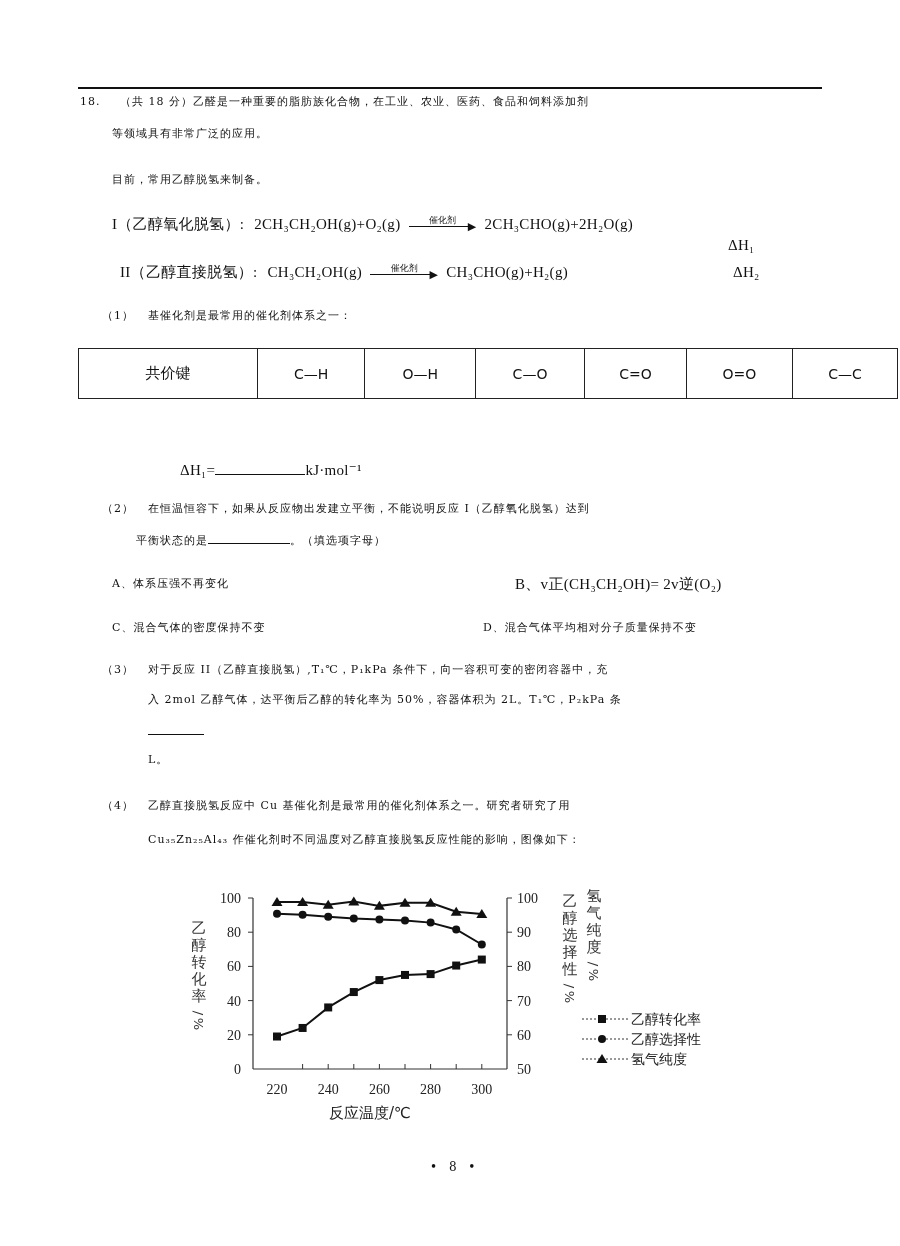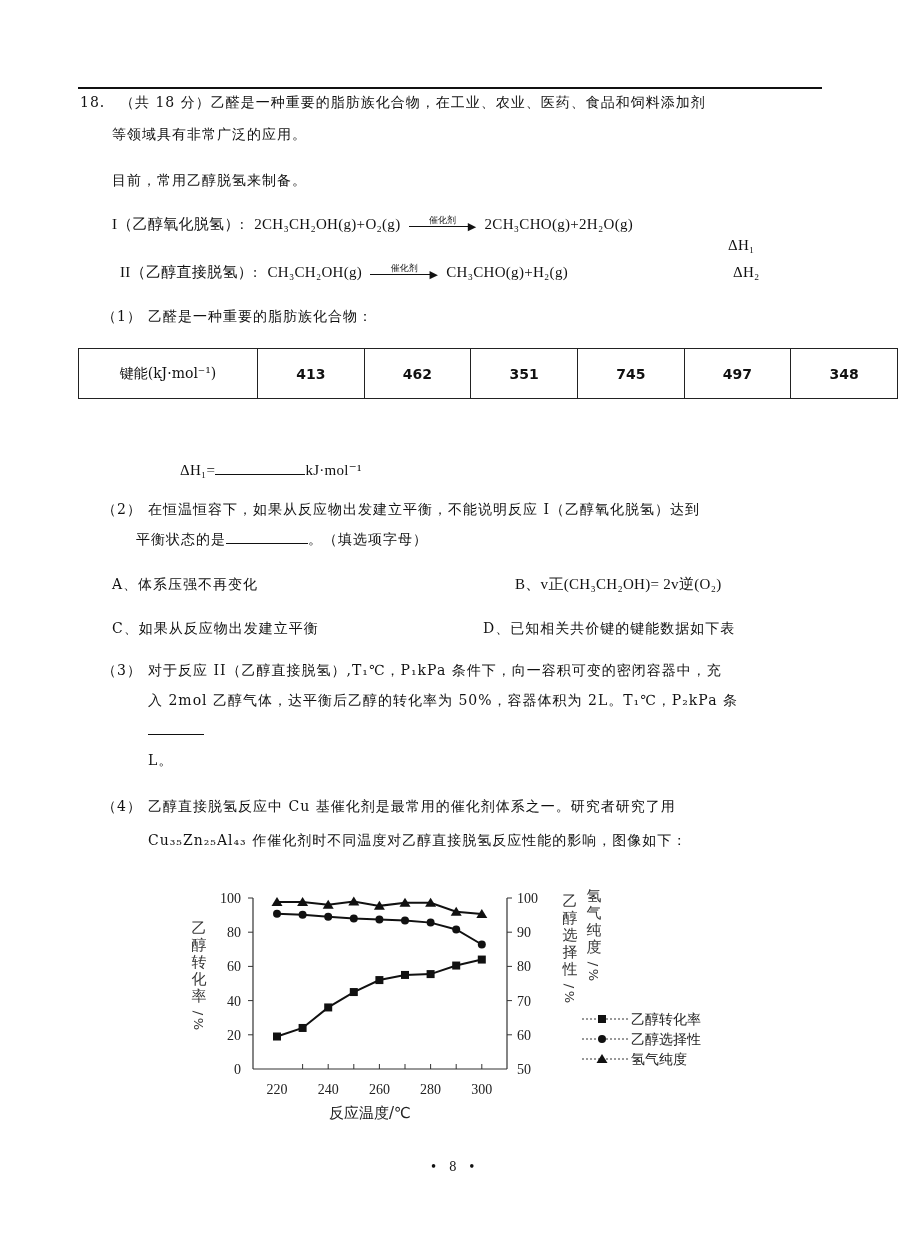--- a/index.html
+++ b/index.html
@@ -1,20 +1,20 @@
 <!DOCTYPE html>
 <html><head>
 <meta charset="utf-8">
 <style>
   html, body { margin: 0; padding: 0; background: #ffffff; }
   body { width: 900px; height: 1246px; position: relative; overflow: hidden;
          font-family: "DejaVu Serif", "Liberation Serif", serif; color: #111; }
   .abs { position: absolute; white-space: nowrap; }
   .topline { position: absolute; left: 78px; top: 87px; width: 744px; height: 2px; background: #111; }
-  .t { font-size: 14px; letter-spacing: 1px; line-height: 20px; }
+  .t { font-size: 11px; letter-spacing: 1px; line-height: 20px; }
   .eq { font-family: "Liberation Serif", "DejaVu Serif", serif; font-size: 15px; letter-spacing: 0.3px; }
   .arrow { display: inline-block; position: relative; width: 68px; height: 14px; vertical-align: middle; margin: 1px 4px; }
   .arrow .cat { position: absolute; left: 0; right: 0; top: -9px; font-size: 9px; text-align: center; letter-spacing: 0; }
   .arrow .line { position: absolute; left: 0; right: 6px; top: 7px; height: 1px; background: #111; }
   .arrow .head { position: absolute; right: 0; top: 1px; font-size: 11px; line-height: 12px; }
   table.bond { position: absolute; left: 78px; top: 348px; width: 820px; border-collapse: collapse;
                font-family: "DejaVu Sans", "Liberation Sans", sans-serif; }
   table.bond td { border: 1px solid #222; height: 47px; text-align: center; font-size: 14px; }
   table.bond td.rowhead { width: 176px; font-family: "DejaVu Serif", serif; font-size: 15px; }
   table.bond tr.vals td { font-weight: bold; font-size: 14px; }
@@ -48,49 +48,49 @@
   <span style="margin-left:6px;">CH₃CH₂OH(g)</span>
   <span class="arrow">
     <span class="cat">催化剂</span>
     <span class="line"></span><span class="head">▶</span>
   </span>
   <span>CH₃CHO(g)+H₂(g)</span>
 </div>
 <div class="abs t eq" style="left:733px;top:262px;">ΔH₂</div>
 
 <div class="abs t" style="left:102px;top:306px;">（1）</div>
-<div class="abs t" style="left:148px;top:306px;">乙醛是一种重要的脂肪族化合物：</div>
+<div class="abs t" style="left:148px;top:306px;">基催化剂是最常用的催化剂体系之一：</div>
 
 <table class="bond">
   <tbody>
-  <tr class="vals">
-    <td class="rowhead" style="font-weight:normal;">键能(kJ·mol⁻¹)</td>
-    <td>413</td>
-    <td>462</td>
-    <td>351</td>
-    <td>745</td>
-    <td>497</td>
-    <td>348</td>
+      <tr>
+    <td class="rowhead">共价键</td>
+    <td>C—H</td>
+    <td>O—H</td>
+    <td>C—O</td>
+    <td>C=O</td>
+    <td>O=O</td>
+    <td>C—C</td>
   </tr>
 </tbody>
   </table>
 
 <div class="abs t eq" style="left:148px;top:460px;margin-left:32px;">
   <span>ΔH₁=</span><span class="blank" style="width:90px;"></span><span>kJ·mol⁻¹</span>
 </div>
 
 <div class="abs t" style="left:102px;top:499px;">（2）</div>
 <div class="abs t" style="left:148px;top:499px;">在恒温恒容下，如果从反应物出发建立平衡，不能说明反应 I（乙醇氧化脱氢）达到</div>
 <div class="abs t" style="left:136px;top:529px;">
   <span>平衡状态的是</span><span class="blank" style="width:82px;"></span><span>。（填选项字母）</span>
 </div>
 <div class="abs t" style="left:112px;top:574px;">A、体系压强不再变化</div>
 <div class="abs t eq" style="left:483px;top:574px;margin-left:32px;">B、v正(CH₃CH₂OH)= 2v逆(O₂)</div>
-<div class="abs t" style="left:112px;top:618px;">C、如果从反应物出发建立平衡</div>
-<div class="abs t" style="left:483px;top:618px;">D、已知相关共价键的键能数据如下表</div>
+<div class="abs t" style="left:112px;top:618px;">C、混合气体的密度保持不变</div>
+<div class="abs t" style="left:483px;top:618px;">D、混合气体平均相对分子质量保持不变</div>
 
 <div class="abs t" style="left:102px;top:660px;">（3）</div>
 <div class="abs t" style="left:148px;top:660px;">对于反应 II（乙醇直接脱氢）,T₁℃，P₁kPa 条件下，向一容积可变的密闭容器中，充</div>
 <div class="abs t" style="left:148px;top:690px;">入 2mol 乙醇气体，达平衡后乙醇的转化率为 50%，容器体积为 2L。T₁℃，P₂kPa 条</div>
 <div class="abs t" style="left:148px;top:720px;">
   <span class="blank" style="width:56px;"></span>
 </div>
 <div class="abs t" style="left:148px;top:750px;">L。</div>
 
 <div class="abs t" style="left:102px;top:796px;">（4）</div>

